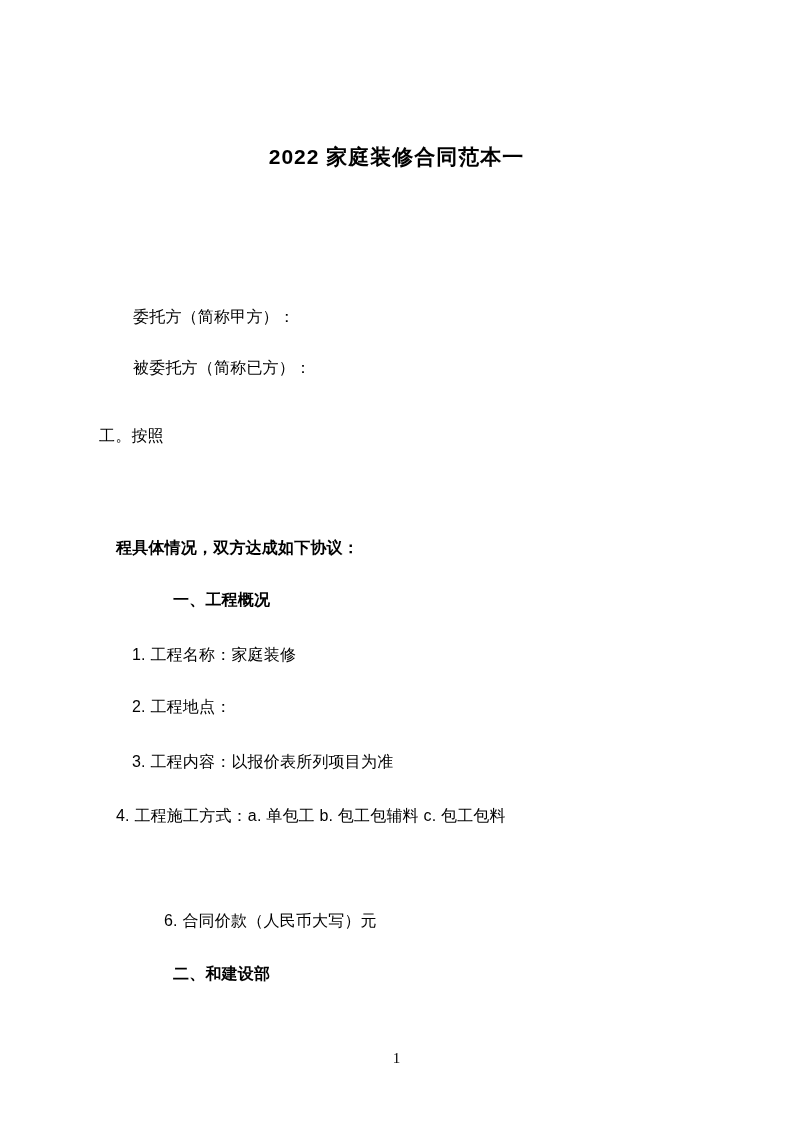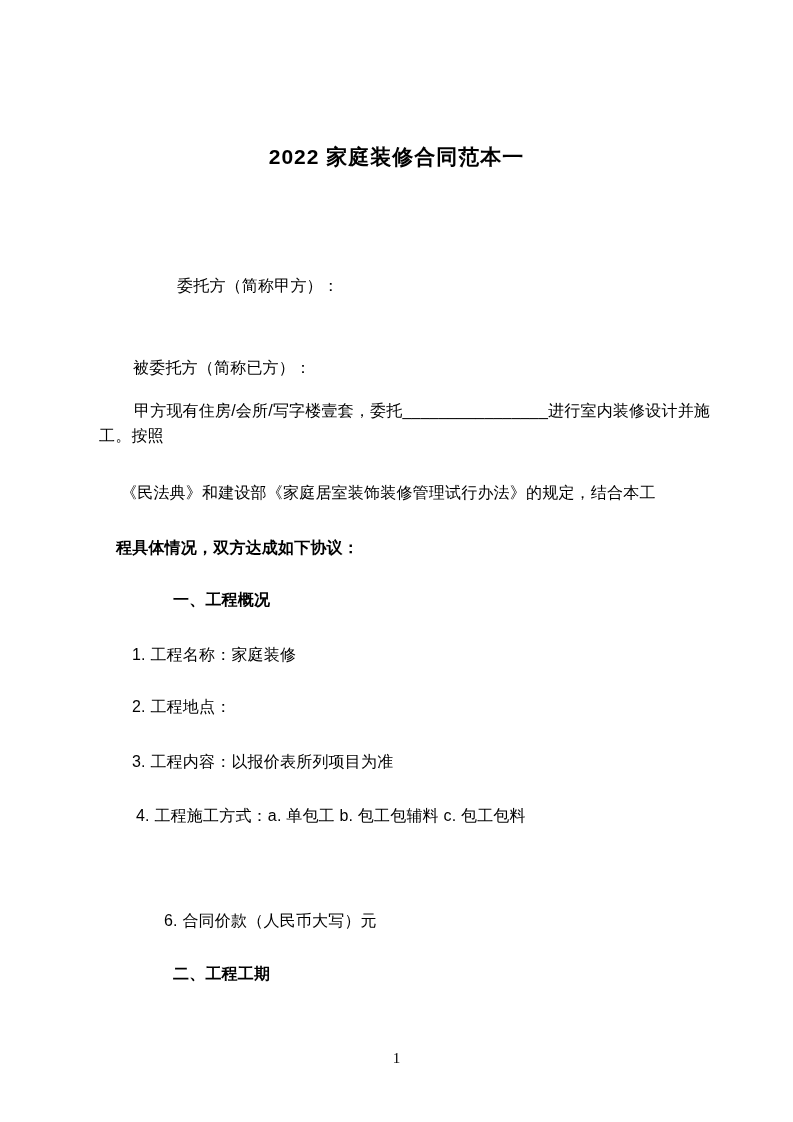--- a/index.html
+++ b/index.html
@@ -49,42 +49,40 @@
     font-family: "Liberation Serif", serif;
   }
 </style>
 </head>
 <body>
 
 <div class="page">
 
   <div class="doc-title">2022 家庭装修合同范本一</div>
 
-  <div class="line" style="left:133px; top:276px;margin-left:44px;">委托方（简称甲方）：</div>
+  <div class="line" style="left:133px; top:307px;">委托方（简称甲方）：</div>
 
   <div class="line" style="left:133px; top:346px;margin-top:12px;">被委托方（简称已方）：</div>
 
-  <div class="line" style="left:134px; top:401px;">甲方现有住房/会所/写字楼壹套，委托________________进行室内装修设计并施</div>
 
   <div class="line" style="left:99px; top:426px;">工。按照</div>
 
-  <div class="line" style="left:121px; top:483px;">《民法典》和建设部《家庭居室装饰装修管理试行办法》的规定，结合本工</div>
 
   <div class="line" style="left:116px; top:538px;font-weight:bold;">程具体情况，双方达成如下协议：</div>
 
   <div class="line heading" style="left:133px; top:590px;">一、工程概况</div>
 
   <div class="line" style="left:132px; top:645px;">1. 工程名称：家庭装修</div>
 
   <div class="line" style="left:132px; top:697px;">2. 工程地点：</div>
 
   <div class="line" style="left:132px; top:752px;">3. 工程内容：以报价表所列项目为准</div>
 
-  <div class="line" style="left:136px; top:806px;">4. 工程施工方式：a. 单包工 b. 包工包辅料 c. 包工包料</div>
+  <div class="line" style="left:116px; top:806px;">4. 工程施工方式：a. 单包工 b. 包工包辅料 c. 包工包料</div>
 
 
   <div class="line" style="left:132px; top:911px;margin-left:32px;">6. 合同价款（人民币大写）元</div>
 
-  <div class="line heading" style="left:133px; top:964px;">二、工程工期</div>
+  <div class="line heading" style="left:133px; top:964px;">二、和建设部</div>
 
   <div class="page-number">1</div>
 
 </div>
 
 </body></html>

